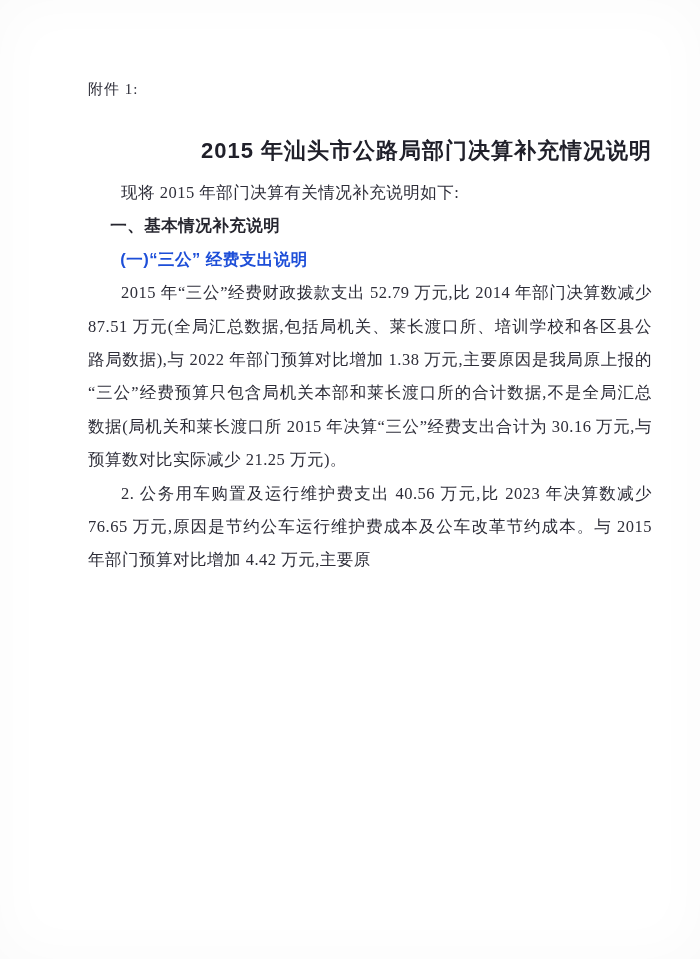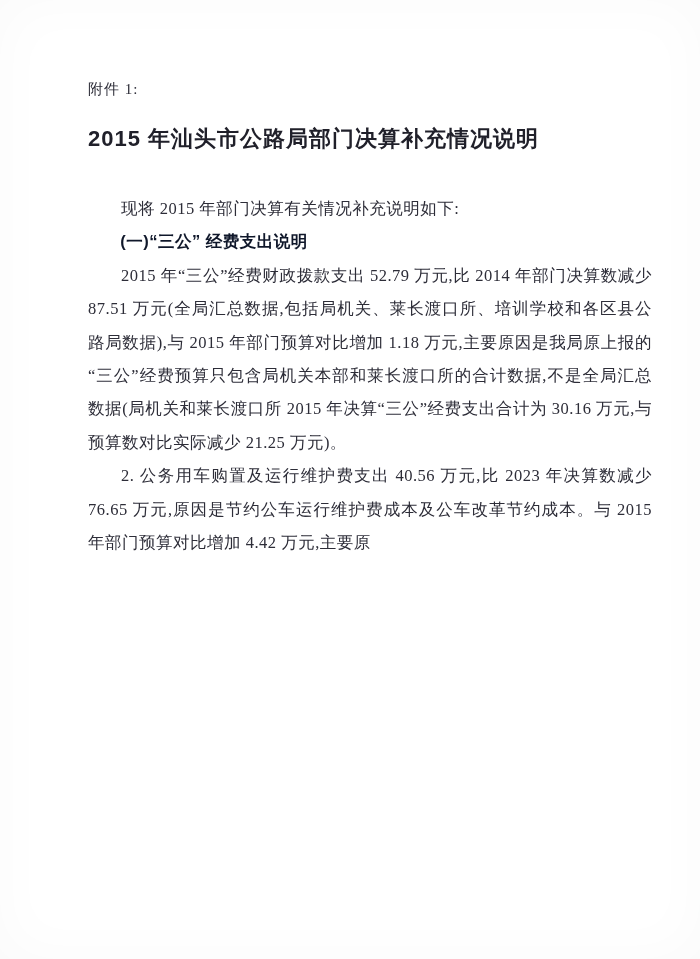--- a/index.html
+++ b/index.html
@@ -23,31 +23,31 @@
     box-shadow: inset 0 0 60px rgba(0,0,0,0.025);
     font-family: "Liberation Serif", "DejaVu Serif", serif;
     color: var(--ink);
   }
   .attachment {
     font-size: 15px;
     line-height: 22px;
     letter-spacing: 1px;
   }
   .doc-title {
-    margin-top: 22px;
-    text-align: left;
+    margin-top: 34px;
+    text-align: right;
     font-family: "Liberation Sans", "DejaVu Sans", sans-serif;
     font-weight: 700;
     font-size: 22px;
     line-height: 34px;
     letter-spacing: 1px;
     color: var(--title-ink);
   }
   .intro {
-    margin-top: 36px;
+    margin-top: 8px;
   }
   .intro,
   .body-para,
   .h-section,
   .h-subsection {
     font-size: 16.5px;
     line-height: 33.4px;
     letter-spacing: 0.5px;
   }
   .intro,
@@ -58,33 +58,34 @@
   .h-section {
     font-family: "Liberation Sans", "DejaVu Sans", sans-serif;
     font-weight: 700;
     text-indent: 1.35em;
     color: #26262f;
   }
   .h-subsection {
     font-family: "Liberation Sans", "DejaVu Sans", sans-serif;
     font-weight: 700;
     text-indent: 1.95em;
-    color: #0f172a;
+    color: #1d4ed8;
   }
 </style>
 </head>
 <body>
 
 <div class="page">
   <div class="attachment">附件 1:</div>
 
   <h1 class="doc-title">2015 年汕头市公路局部门决算补充情况说明</h1>
 
   <p class="intro">现将 2015 年部门决算有关情况补充说明如下:</p>
 
+  <h2 class="h-section">一、基本情况补充说明</h2>
 
   <h3 class="h-subsection">(一)“三公” 经费支出说明</h3>
 
-  <p class="body-para">2015 年“三公”经费财政拨款支出 52.79 万元,比 2014 年部门决算数减少 87.51 万元(全局汇总数据,包括局机关、莱长渡口所、培训学校和各区县公路局数据),与 2015 年部门预算对比增加 1.18 万元,主要原因是我局原上报的 “三公”经费预算只包含局机关本部和莱长渡口所的合计数据,不是全局汇总数据(局机关和莱长渡口所 2015 年决算“三公”经费支出合计为 30.16 万元,与预算数对比实际减少 21.25 万元)。</p>
+  <p class="body-para">2015 年“三公”经费财政拨款支出 52.79 万元,比 2014 年部门决算数减少 87.51 万元(全局汇总数据,包括局机关、莱长渡口所、培训学校和各区县公路局数据),与 2022 年部门预算对比增加 1.38 万元,主要原因是我局原上报的 “三公”经费预算只包含局机关本部和莱长渡口所的合计数据,不是全局汇总数据(局机关和莱长渡口所 2015 年决算“三公”经费支出合计为 30.16 万元,与预算数对比实际减少 21.25 万元)。</p>
 
 
   <p class="body-para">2. 公务用车购置及运行维护费支出 40.56 万元,比 2023 年决算数减少 76.65 万元,原因是节约公车运行维护费成本及公车改革节约成本。与 2015 年部门预算对比增加 4.42 万元,主要原</p>
 </div>
 
 </body></html>

